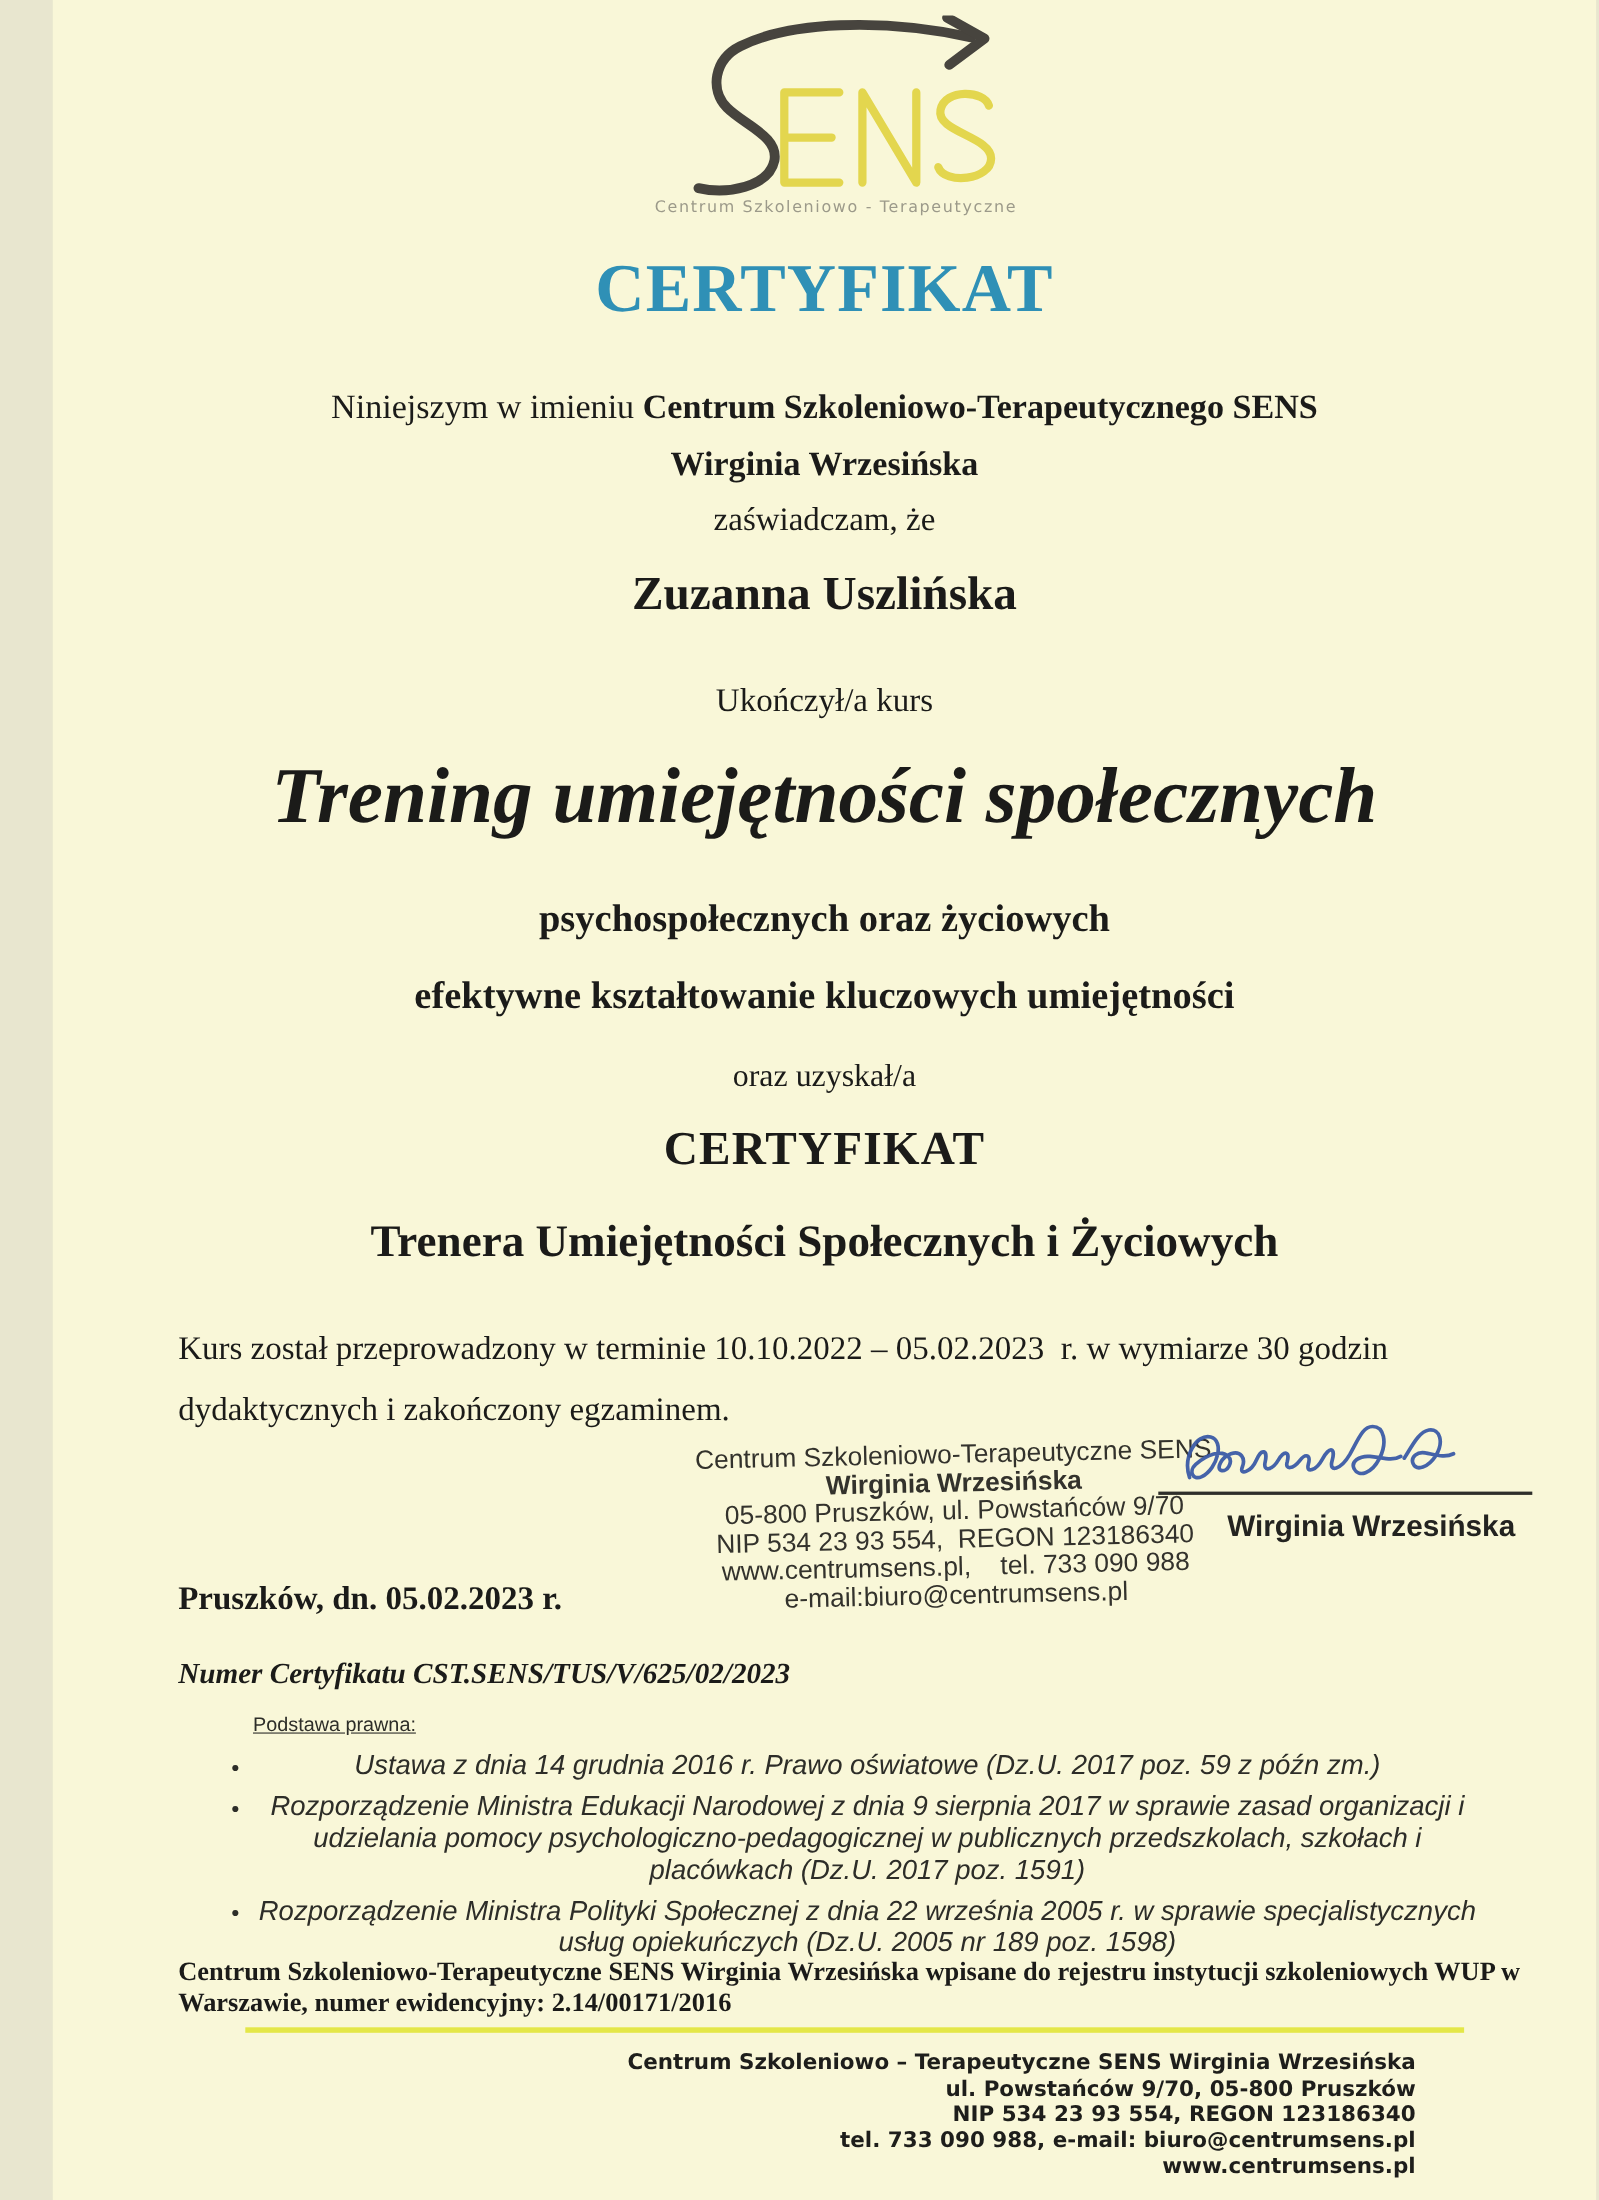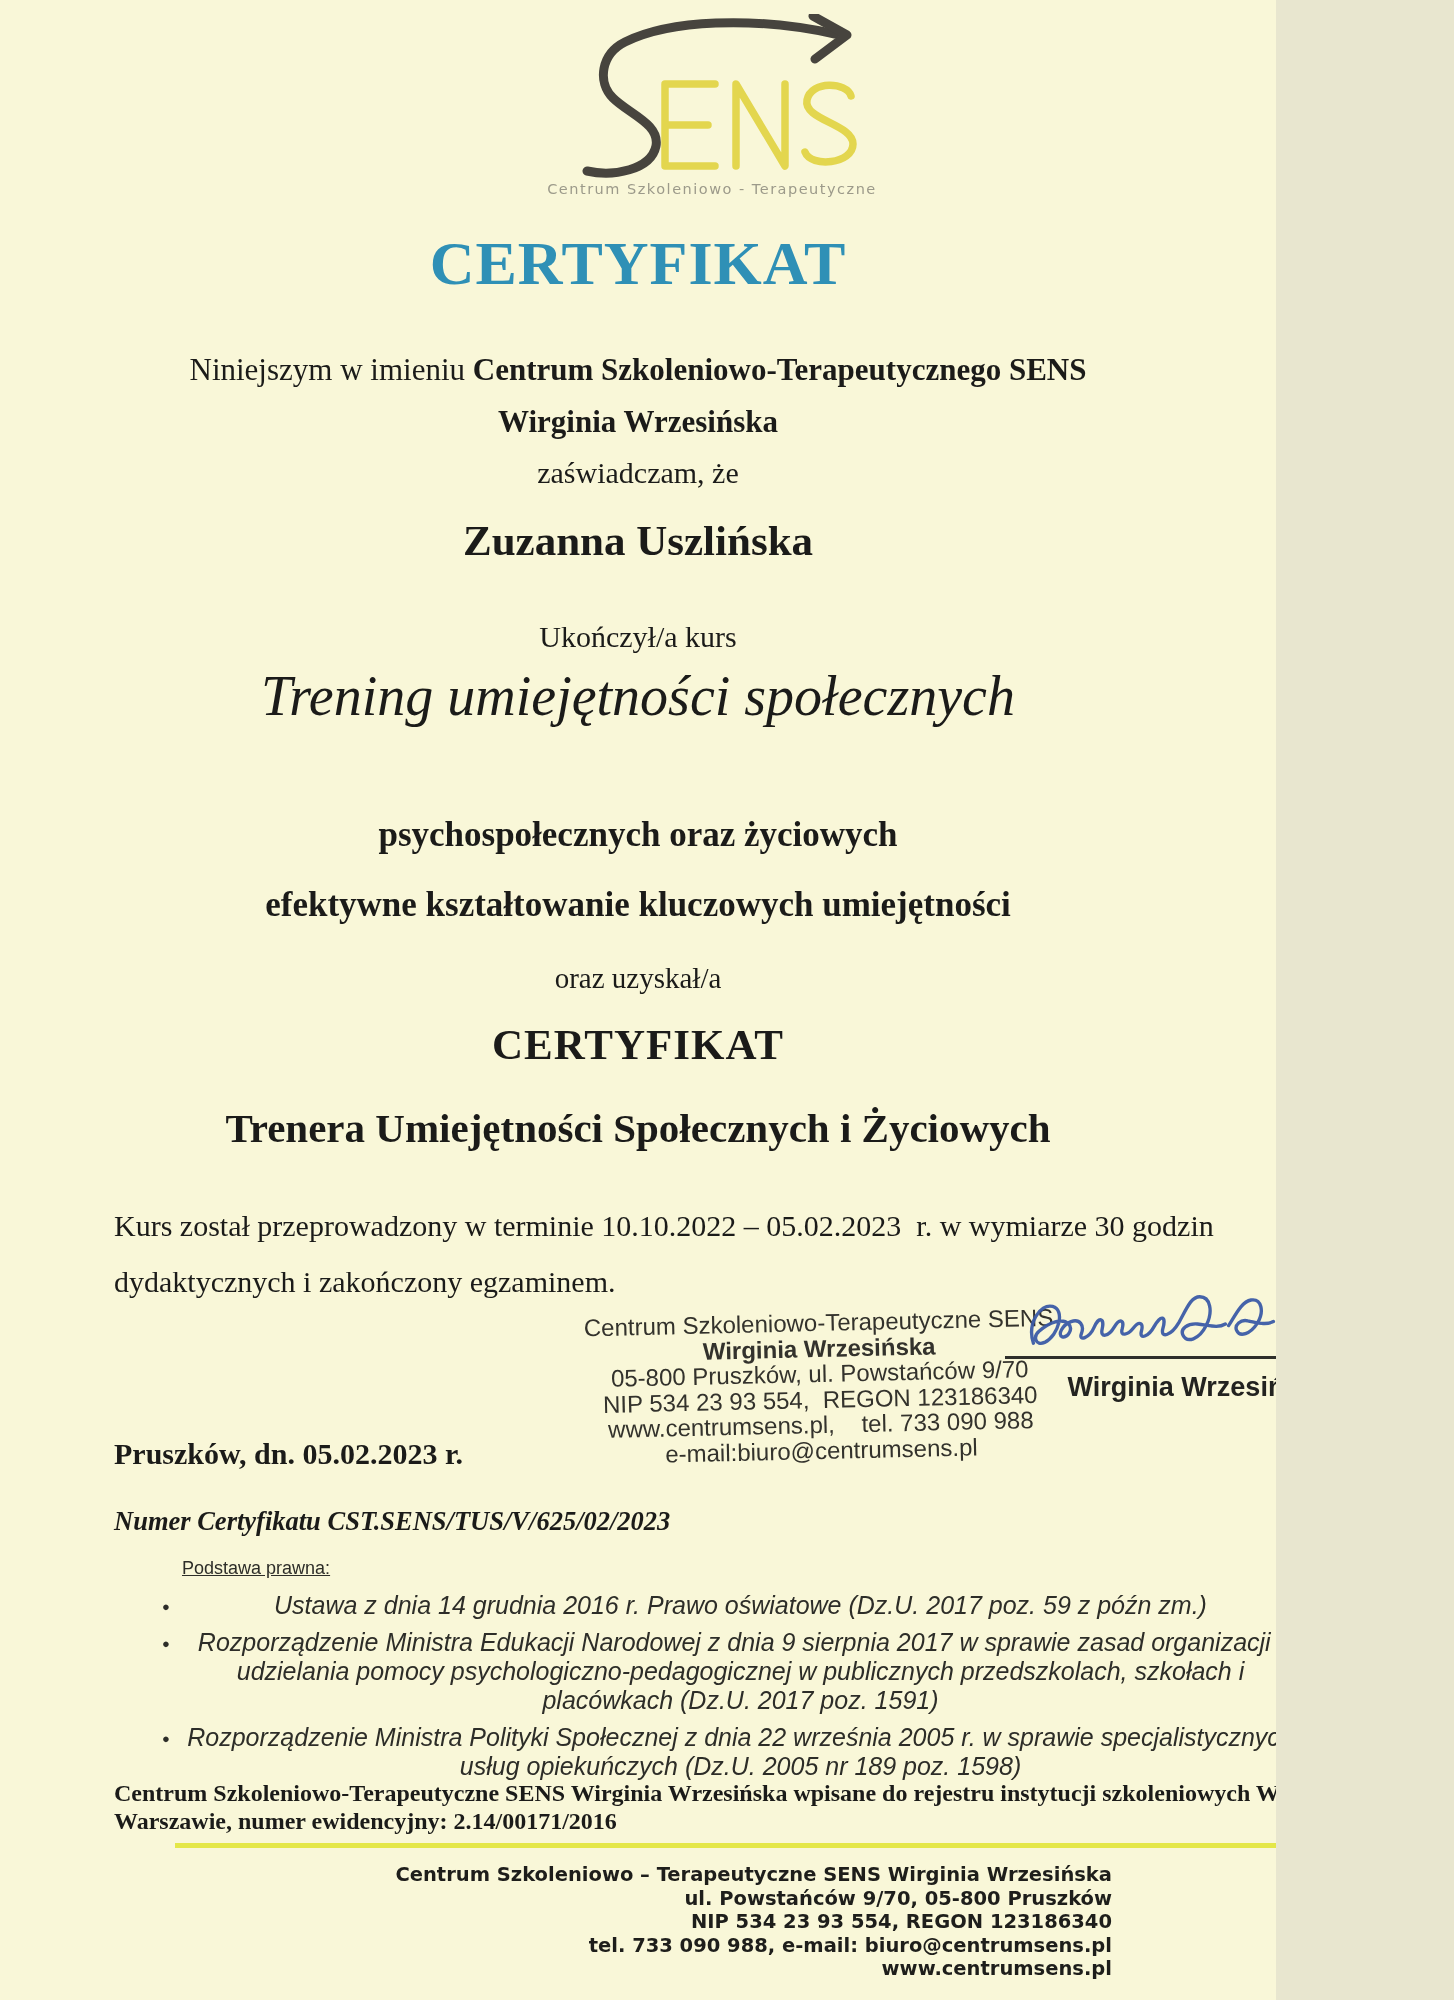--- a/index.html
+++ b/index.html
@@ -1,19 +1,19 @@
 <!DOCTYPE html>
 <html lang="pl"><head>
 <meta charset="utf-8">
 <style>
   html,body { margin:0; padding:0; background:#e8e6cf; }
   .page {
-    position:relative; width:1276px; height:2000px;
+    position:relative; width:1403px; height:2000px;
     background:#f9f7d8; overflow:hidden;
-    font-family:"Liberation Serif", serif; color:#1b1b19;
+    font-family:"Liberation Serif", serif; color:#1b1b19;margin-left:48px;
   }
   .ctr { position:absolute; left:0; width:100%; text-align:center; }
 
   
   .logo-svg { position:absolute; left:553px; top:14px; }
   .logo-tagline {
     position:absolute; left:492px; top:181px; width:440px; text-align:center;
     font-family:"DejaVu Sans", sans-serif; font-size:14.5px; letter-spacing:1.5px;
     color:#9c9a8a;
   }
@@ -21,21 +21,21 @@
   .title { position:absolute; margin:0; top:228px; font-size:62px; font-weight:bold;
     letter-spacing:1px; color:#2f90b6; }
 
   .intro-1 { top:352px; font-size:31px; }
   .intro-2 { top:404px; font-size:31px; font-weight:bold; }
   .intro-3 { top:456px; font-size:30px; }
 
   .recipient { top:516px; font-size:43px; font-weight:bold; }
   .completion { top:620px; font-size:30px; }
 
-  .course-title { top:664px; font-size:56px; font-weight:normal; font-style:italic; }
+  .course-title { top:682px; font-size:72px; font-weight:bold; font-style:italic; }
   .course-sub { top:800px; font-size:35px; font-weight:bold; }
   .course-sub div { line-height:70px; }
 
   .award-lead { top:962px; font-size:29px; }
   .award-heading { top:1020px; font-size:43px; font-weight:bold; letter-spacing:1px; }
   .award-sub { top:1104px; font-size:41px; font-weight:bold; }
 
   .details {
     position:absolute; margin:0; left:114px; top:1198px; width:1245px;
     font-size:30px; line-height:56px;

